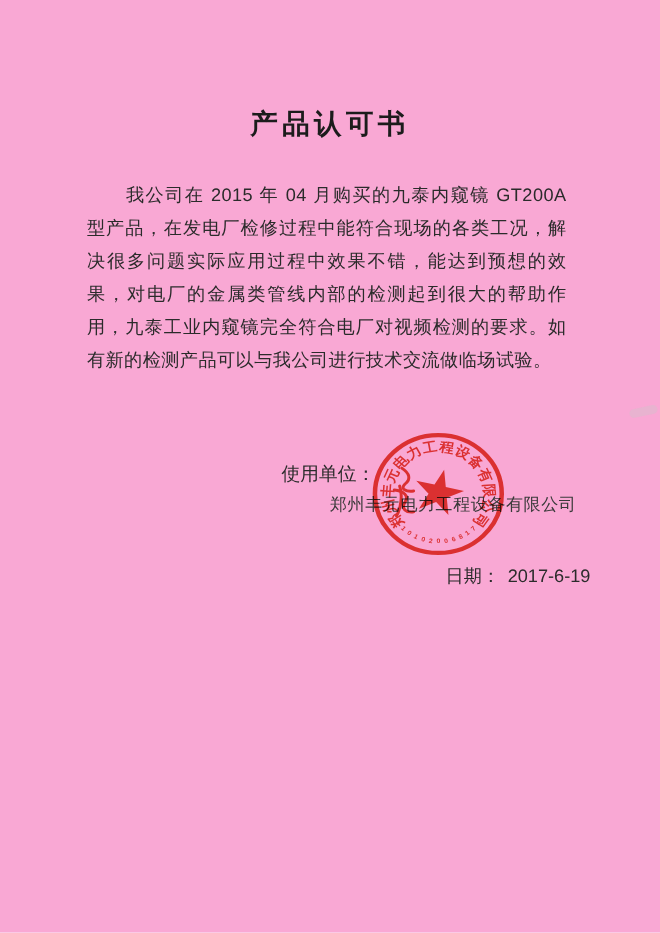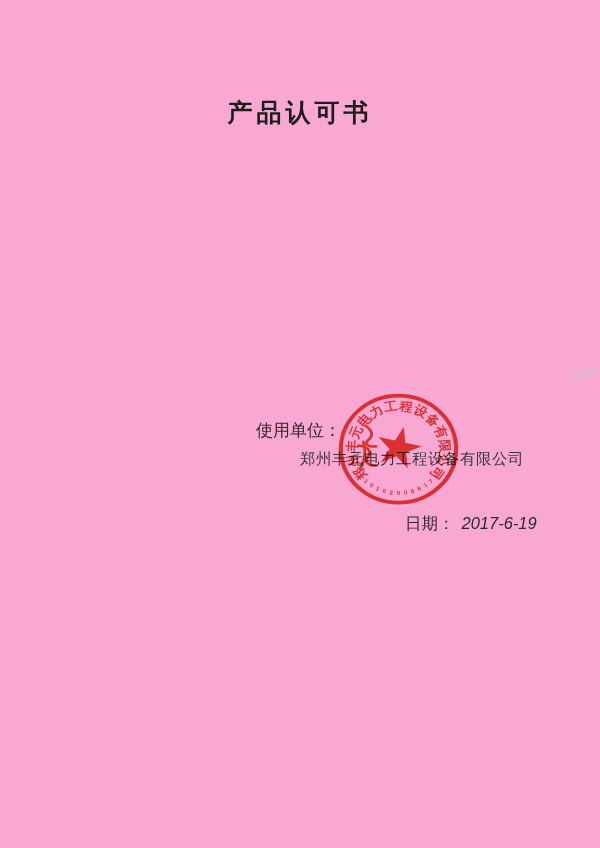--- a/index.html
+++ b/index.html
@@ -60,21 +60,21 @@
     white-space: nowrap;
   }
   .date-line {
     position: absolute;
     left: 405px;
     top: 513px;
     font-size: 16.5px;
     color: #2b2b2b;
     white-space: nowrap;
   }
-  .date-line .date-value { margin-left: 7px; font-style: italic; }
+  .date-line .date-value { margin-left: 7px; }
   .stamp {
     position: absolute;
     left: 335px;
     top: 391px;
     width: 127px;
     height: 118px;
     mix-blend-mode: multiply;
     opacity: 0.93;
     pointer-events: none;
   }
@@ -91,20 +91,21 @@
     transform: rotate(-12deg);
   }
 </style>
 </head>
 <body>
 
 <div class="page">
 
   <h1 class="doc-title">产品认可书</h1>
 
+  <p class="doc-body">我公司在 2015 年 04 月购买的九泰内窥镜 GT200A 型产品，在发电厂检修过程中能符合现场的各类工况，解决很多问题实际应用过程中效果不错，能达到预想的效果，对电厂的金属类管线内部的检测起到很大的帮助作用，九泰工业内窥镜完全符合电厂对视频检测的要求。如有新的检测产品可以与我公司进行技术交流做临场试验。</p>
 
   <div class="sig-label">使用单位：</div>
 
   <div class="company-line">郑州丰元电力工程设备有限公司</div>
 
   <div class="stamp">
     <svg id="seal-svg" viewBox="0 0 130 130" preserveAspectRatio="none">
       <circle id="seal-ring" cx="65" cy="64" r="59" fill="none" stroke-width="4.2" stroke="#df3b2c"></circle>
       <g id="seal-ring-text" font-family="Liberation Serif, DejaVu Serif, serif" font-weight="600">
           <text x="26.03523408991304" y="90.28206646312509" transform="rotate(-124 26.03523408991304 90.28206646312509)" font-size="13.6" text-anchor="middle" dominant-baseline="central" fill="#df3b2c">郑</text>

